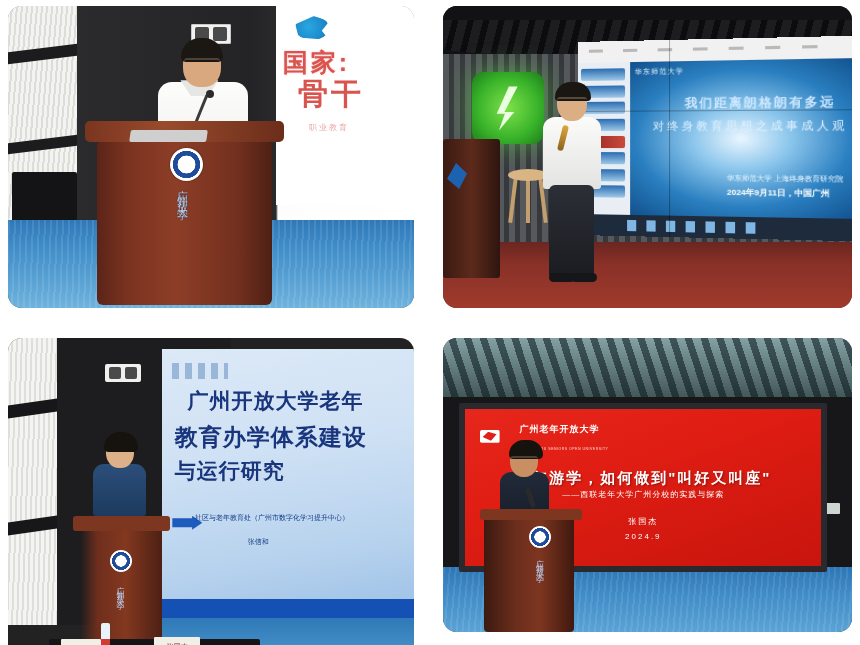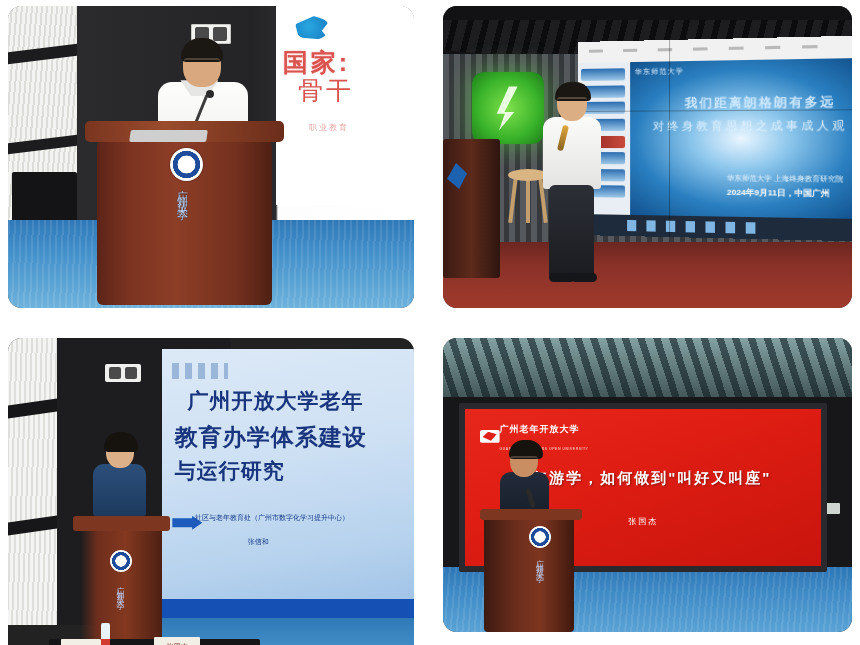--- a/index.html
+++ b/index.html
@@ -35,22 +35,22 @@
   .p1-floor{left:0;bottom:0;width:100%;height:29%;
      background:linear-gradient(180deg,#2f78b8 0%,#3f8cc8 30%,#59a2d4 70%,#6fb3dd 100%);}
   .p1-floor:after{content:"";position:absolute;inset:0;
      background:repeating-linear-gradient(92deg,rgba(255,255,255,.10) 0 2px,rgba(0,0,0,0) 2px 6px);}
   .p1-banner{right:0;top:0;width:34%;height:66%;background:#fff;}
   .p1-banner-logo{left:14%;top:5%;width:34px;height:24px;border-radius:50%;
      background:radial-gradient(circle at 40% 45%,#2aa7e0,#1478c0);
      clip-path:polygon(0 35%,55% 0,100% 22%,78% 62%,100% 100%,10% 90%);}
   .p1-ban-l1{left:5%;top:20%;width:90%;text-align:left;color:#d9534f;font-weight:bold;
      font-size:25px;letter-spacing:3px;text-shadow:0 0 2px rgba(255,120,120,.5);}
-  .p1-ban-l2{left:16%;top:34%;width:84%;text-align:left;color:#d9534f;font-weight:normal;
-     font-size:25px;letter-spacing:3px;}
+  .p1-ban-l2{left:16%;top:34%;width:84%;text-align:left;color:#d9534f;font-weight:bold;
+     font-size:30px;letter-spacing:3px;}
   .p1-ban-l3{left:24%;top:48%;color:#e9a6a6;font-size:8px;letter-spacing:2px;margin-top:20px;}
   .p1-socket{left:45%;top:6%;width:40px;height:20px;background:#f2f2f0;border-radius:2px;
      box-shadow:inset 0 0 0 1px #c8c8c6;}
   .p1-socket i{position:absolute;top:3px;width:14px;height:14px;background:#4a4a4a;border-radius:2px;}
   .p1-socket i:nth-child(1){left:4px;}
   .p1-socket i:nth-child(2){left:22px;}
   .p1-vent{left:43%;top:53%;width:21%;height:6px;background:#3c3c3e;border-radius:2px;}
   .p1-podium{left:22%;bottom:1%;width:43%;height:55%;
      background:linear-gradient(90deg,#5b2418 0%,#7b3320 18%,#8d3e27 45%,#73301e 80%,#4e2014 100%);
      border-radius:8px 8px 6px 6px;}
@@ -186,21 +186,21 @@
   .p4-ceil:after{content:"";position:absolute;inset:0;
      background:linear-gradient(180deg,rgba(0,0,0,.05),rgba(10,20,22,.55));}
   .p4-wall{left:0;top:19%;width:100%;height:60%;background:#17171a;}
   .p4-floor{left:0;bottom:0;width:100%;height:22%;
      background:linear-gradient(180deg,#2d76b6 0%,#3f8bc6 40%,#5ba3d6 100%);}
   .p4-floor:after{content:"";position:absolute;inset:0;
      background:repeating-linear-gradient(95deg,rgba(255,255,255,.09) 0 2px,transparent 2px 6px);}
   .p4-screen-frame{left:4%;top:22%;width:88%;height:55%;background:#2a2a2e;padding:4px;border-radius:2px;}
   .p4-screen{position:absolute;left:6px;top:6px;right:6px;bottom:6px;
      background:linear-gradient(160deg,#e8271c 0%,#df1d13 40%,#c8150d 100%);overflow:hidden;}
-  .p4-logo{left:4%;top:6%;display:flex;align-items:center;gap:0;}
+  .p4-logo{left:4%;top:6%;display:flex;align-items:center;gap:20px;}
   .p4-logo-mark{width:20px;height:13px;background:#fff;border-radius:2px;
      clip-path:polygon(0 0,100% 0,100% 100%,0 100%);position:relative;}
   .p4-logo-mark:after{content:"";position:absolute;left:3px;top:2px;width:14px;height:9px;
      background:#e02018;clip-path:polygon(0 60%,40% 0,100% 30%,60% 100%);}
   .p4-logo-text{color:#fff;font-size:9px;font-weight:bold;letter-spacing:1px;white-space:nowrap;}
   .p4-logo-sub{color:#ffd9d6;font-size:3.5px;letter-spacing:.5px;white-space:nowrap;}
   .p4-title{left:0;top:38%;width:100%;text-align:center;color:#ffffff;font-size:15px;
      font-weight:bold;letter-spacing:2px;text-shadow:1px 1px 2px rgba(0,0,0,.35);white-space:nowrap;}
   .p4-subtitle{left:0;top:51%;width:100%;text-align:center;color:#ffffff;font-size:8px;
      letter-spacing:1px;white-space:nowrap;}
@@ -379,21 +379,23 @@
       <div class="layer p4-screen-frame">
         <div class="p4-screen">
           <div class="layer p4-logo">
             <span class="p4-logo-mark"></span>
             <span>
               <span class="p4-logo-text">广州老年开放大学</span><br>
               <span class="p4-logo-sub">GUANGZHOU SENIORS OPEN UNIVERSITY</span>
             </span>
           </div>
           <div class="layer p4-title">老年游学，如何做到"叫好又叫座"</div>
+          <div class="layer p4-subtitle">——西联老年大学广州分校的实践与探索</div>
           <div class="layer p4-name">张国杰</div>
+          <div class="layer p4-date">2024.9</div>
         </div>
       </div>
 
       <div class="layer p4-person">
         <div class="layer p4-shirt4"></div>
         <div class="layer p4-head4"></div>
         <div class="layer p4-hair4"></div>
         <div class="layer p4-glass4"></div>
         <div class="layer p4-mic4"></div>
       </div>

